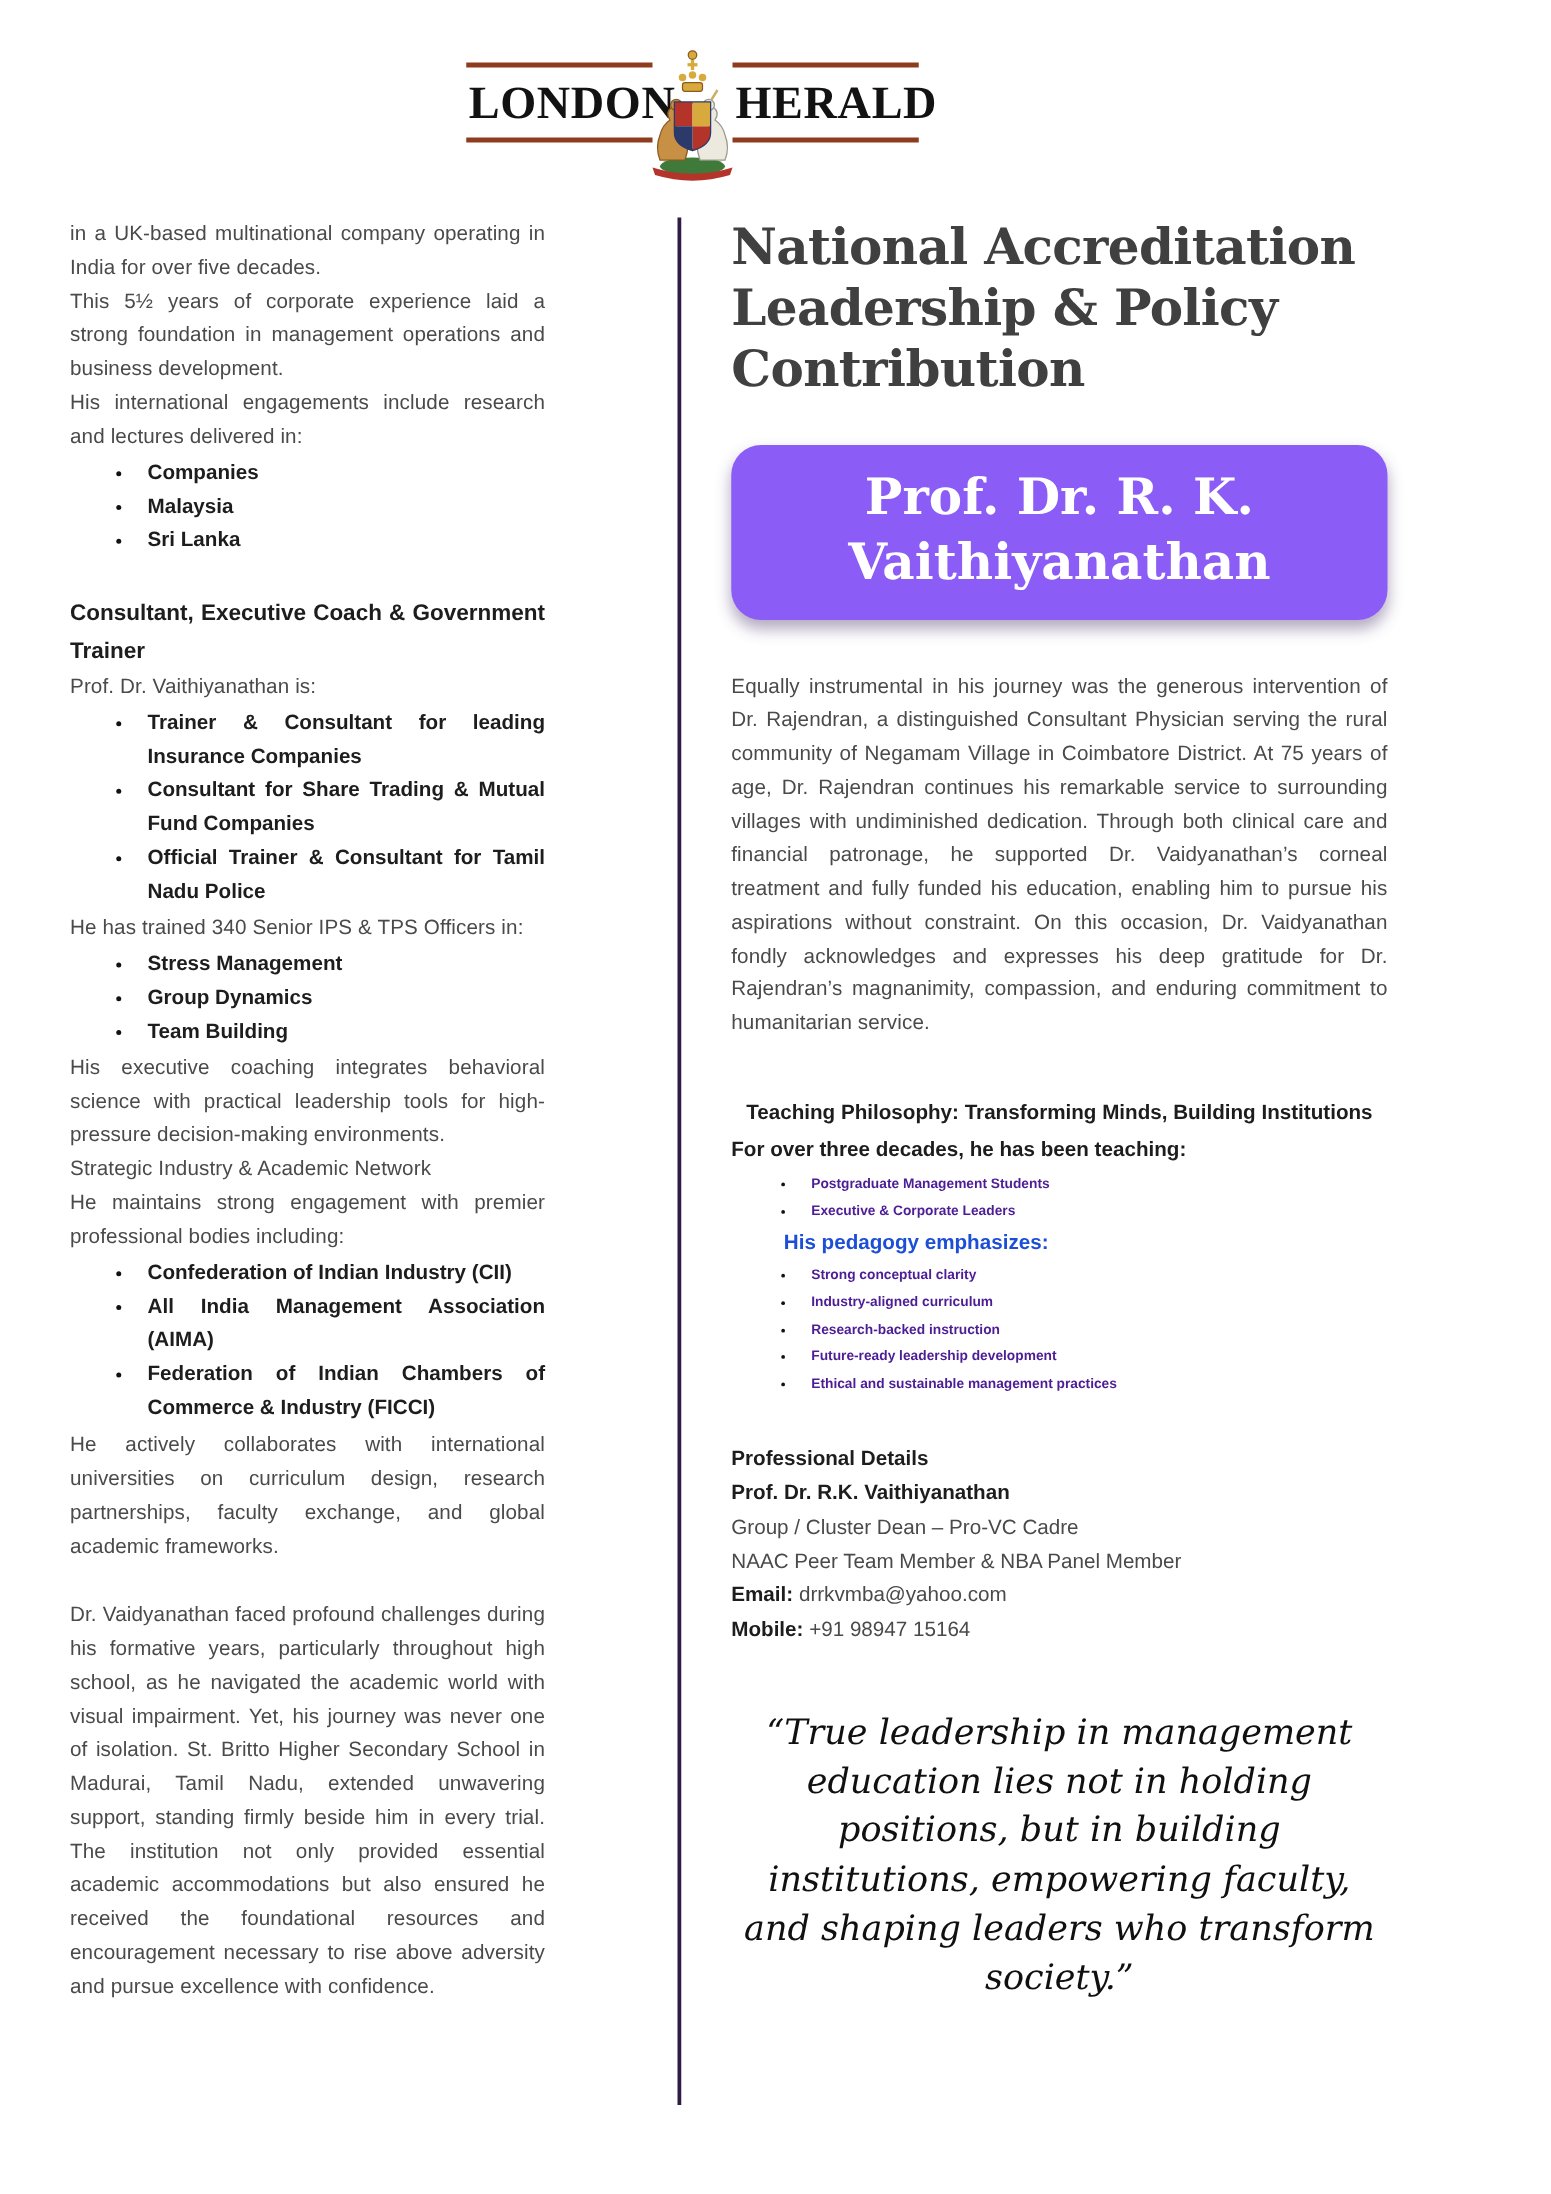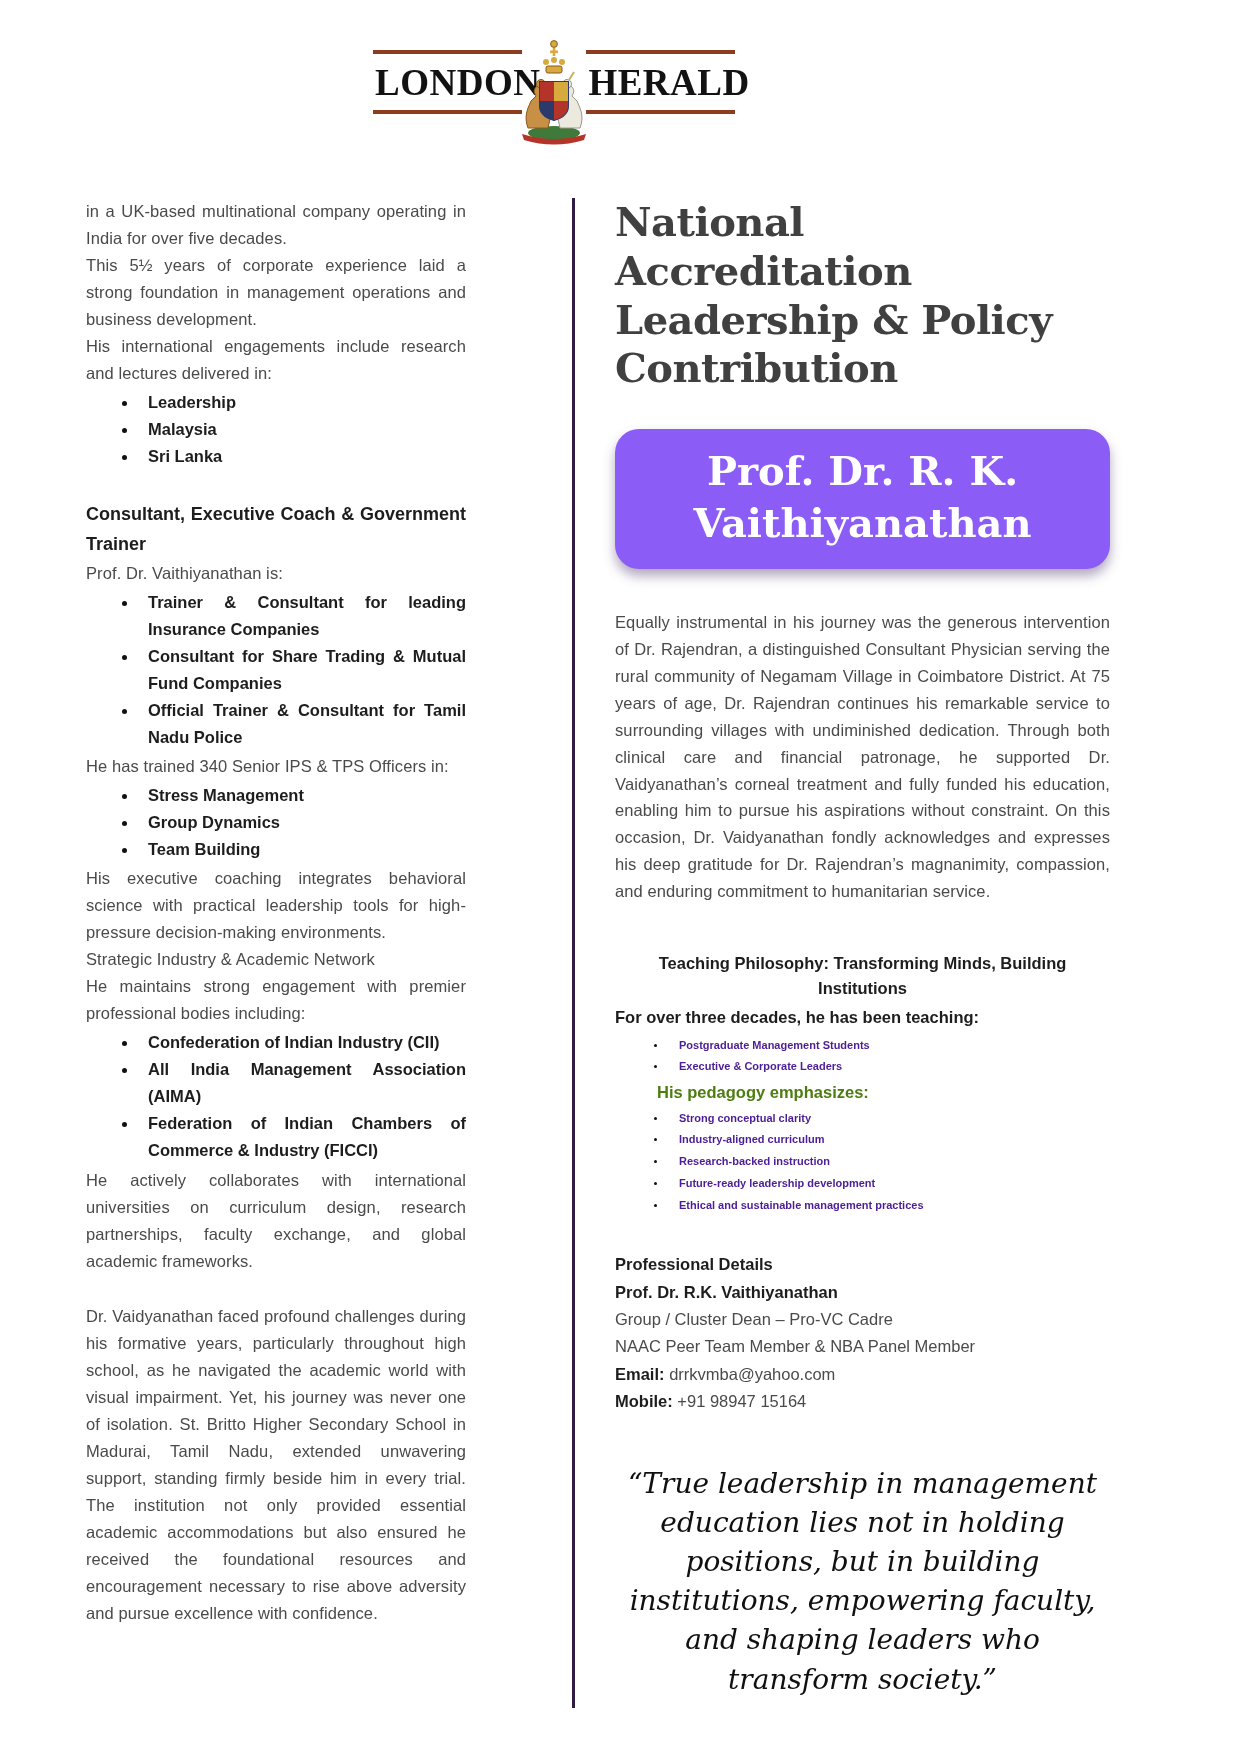--- a/index.html
+++ b/index.html
@@ -35,22 +35,22 @@
   }
   .crest-space { width:92px; }
   .crest {
     position:absolute; left:50%; top:-14px; transform:translateX(-50%);
     width:84px; height:112px;
   }
 
   
   .columns {
     display:flex;
-    margin-top:56px;
-    padding-left:86px;
+    margin-top:32px;
+    padding-left:56px;
     padding-right:131px;
     min-height:1510px;
     align-items:flex-start;
   }
   .col-left { width:380px; flex:0 0 380px; }
   .col-gap-1 { width:106px; flex:0 0 106px; }
   .divider {
     width:3px; flex:0 0 3px;
     background:#2f1b45;
     align-self:stretch;
@@ -108,21 +108,21 @@
   }
   .teach-lead {
     font-weight:700; color:#1d1d1d; font-size:16.5px; line-height:1.64;
     margin-top:4px;
   }
   .col-right li {
     font-weight:700; color:#4c1d95; font-size:11px; line-height:1.52;
     padding-left:12px; margin:5px 0;
   }
   .pedagogy-lead {
-    font-weight:700; color:#4d7c0f; font-size:16.5px; line-height:1.5;
+    font-weight:700; color:#1d4ed8; font-size:16.5px; line-height:1.5;
     padding-left:42px;
   }
   .details { margin-top:38px; font-size:16.5px; line-height:1.66; }
   .details .b { font-weight:700; color:#1d1d1d; }
   .details .r { color:#4a4a4a; }
   .details .lbl { font-weight:700; color:#1d1d1d; }
   .quote {
     margin-top:48px;
     font-family:"DejaVu Serif", serif;
     font-style:italic;
@@ -178,21 +178,21 @@
     </svg>
   </div>
 
   <div class="columns">
 
     <div class="col-left">
       <p>in a UK-based multinational company operating in India for over five decades.</p>
       <p>This 5½ years of corporate experience laid a strong foundation in management operations and business development.</p>
       <p>His international engagements include research and lectures delivered in:</p>
       <ul>
-        <li>Leadership</li>
+        <li>Companies</li>
         <li>Malaysia</li>
         <li>Sri Lanka</li>
       </ul>
       <div class="left-heading">Consultant, Executive Coach &amp; Government Trainer</div>
       <p>Prof. Dr. Vaithiyanathan is:</p>
       <ul>
         <li>Trainer &amp; Consultant for leading Insurance Companies</li>
         <li>Consultant for Share Trading &amp; Mutual Fund Companies</li>
         <li>Official Trainer &amp; Consultant for Tamil Nadu Police</li>
       </ul>

